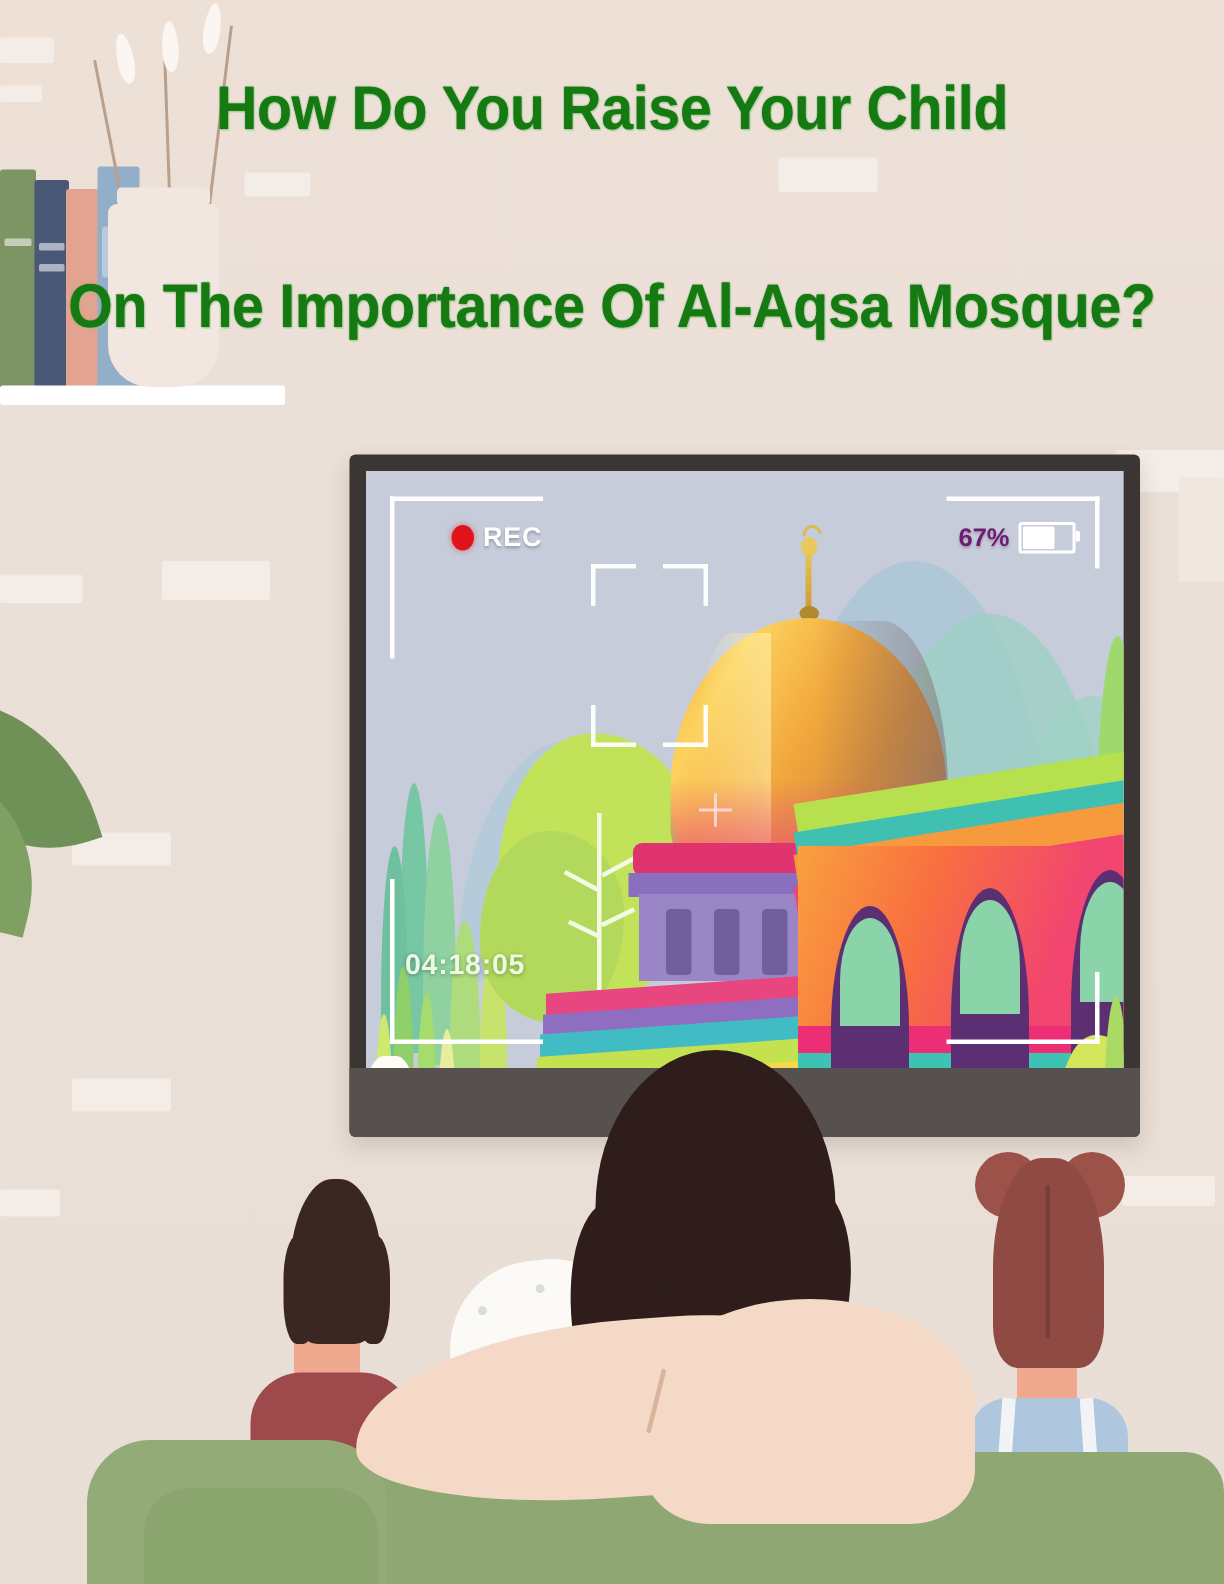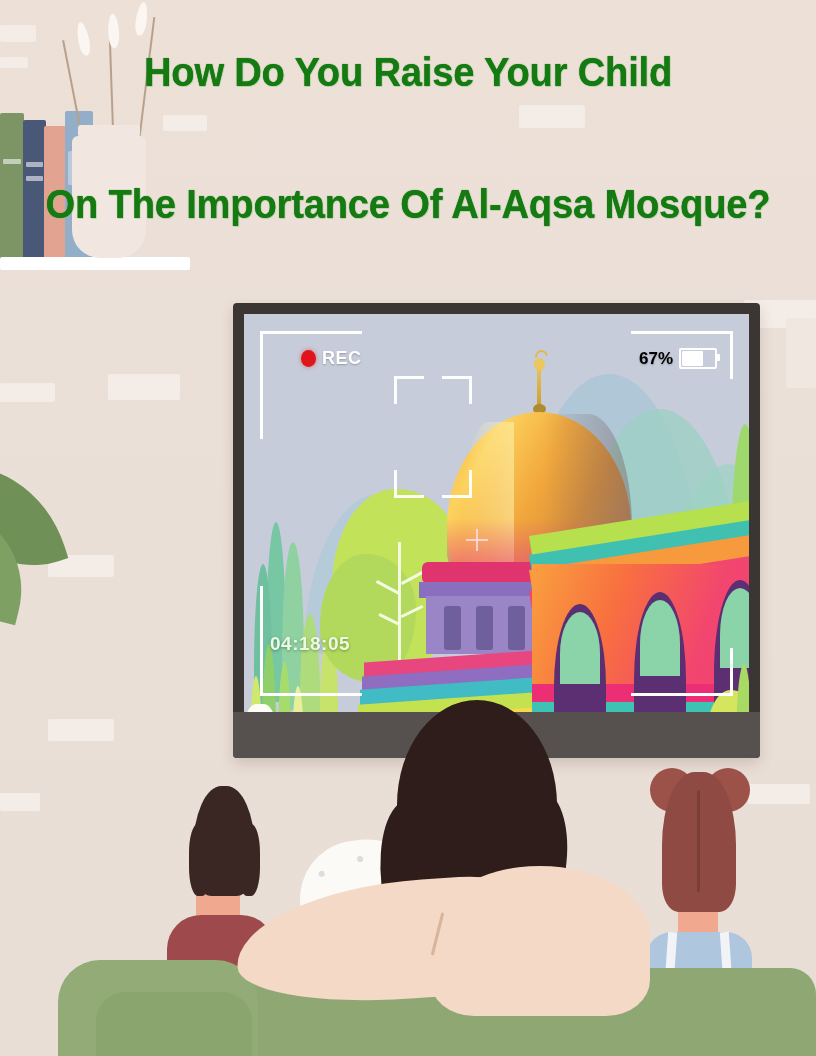--- a/index.html
+++ b/index.html
@@ -59,21 +59,21 @@
 
   
   .hud{position:absolute;inset:0;pointer-events:none;}
   .corner{position:absolute;}
   .corner i{position:absolute;background:#ffffff;display:block;}
   .rec-wrap{position:absolute;left:30px;top:34px;display:flex;align-items:center;gap:6px;margin-left:27px;}
   .rec-dot{width:15px;height:17px;border-radius:50%;background:#e1141b;box-shadow:0 0 4px rgba(225,20,27,.5);}
   .rec-text{color:#fff;font-size:18px;font-weight:700;letter-spacing:.5px;
             font-family:"Liberation Sans", sans-serif;text-shadow:0 1px 2px rgba(0,0,0,.25);}
   .batt-wrap{position:absolute;right:32px;top:34px;display:flex;align-items:center;gap:6px;}
-  .batt-text{color:#000000;font-size:17px;font-weight:700;text-shadow:0 1px 2px rgba(0,0,0,.25);}
+  .batt-text{color:#701a75;font-size:17px;font-weight:700;text-shadow:0 1px 2px rgba(0,0,0,.25);}
   .batt-shell{width:34px;height:17px;border:2px solid #fff;border-radius:2px;position:relative;}
   .batt-fill{position:absolute;left:1px;top:1px;bottom:1px;width:62%;background:#fff;border-radius:1px;}
   .batt-tip{position:absolute;right:-5px;top:4px;width:3px;height:7px;background:#fff;border-radius:0 1px 1px 0;}
 
   .focus{position:absolute;left:150px;top:62px;width:78px;height:122px;}
   .focus i{position:absolute;background:#fff;display:block;opacity:.95;}
   .crosshair{position:absolute;}
   .crosshair i{position:absolute;background:#ffd9e6;opacity:.85;}
 
   .timecode{position:absolute;left:26px;bottom:57px;color:#eafbe2;font-size:19px;font-weight:700;

